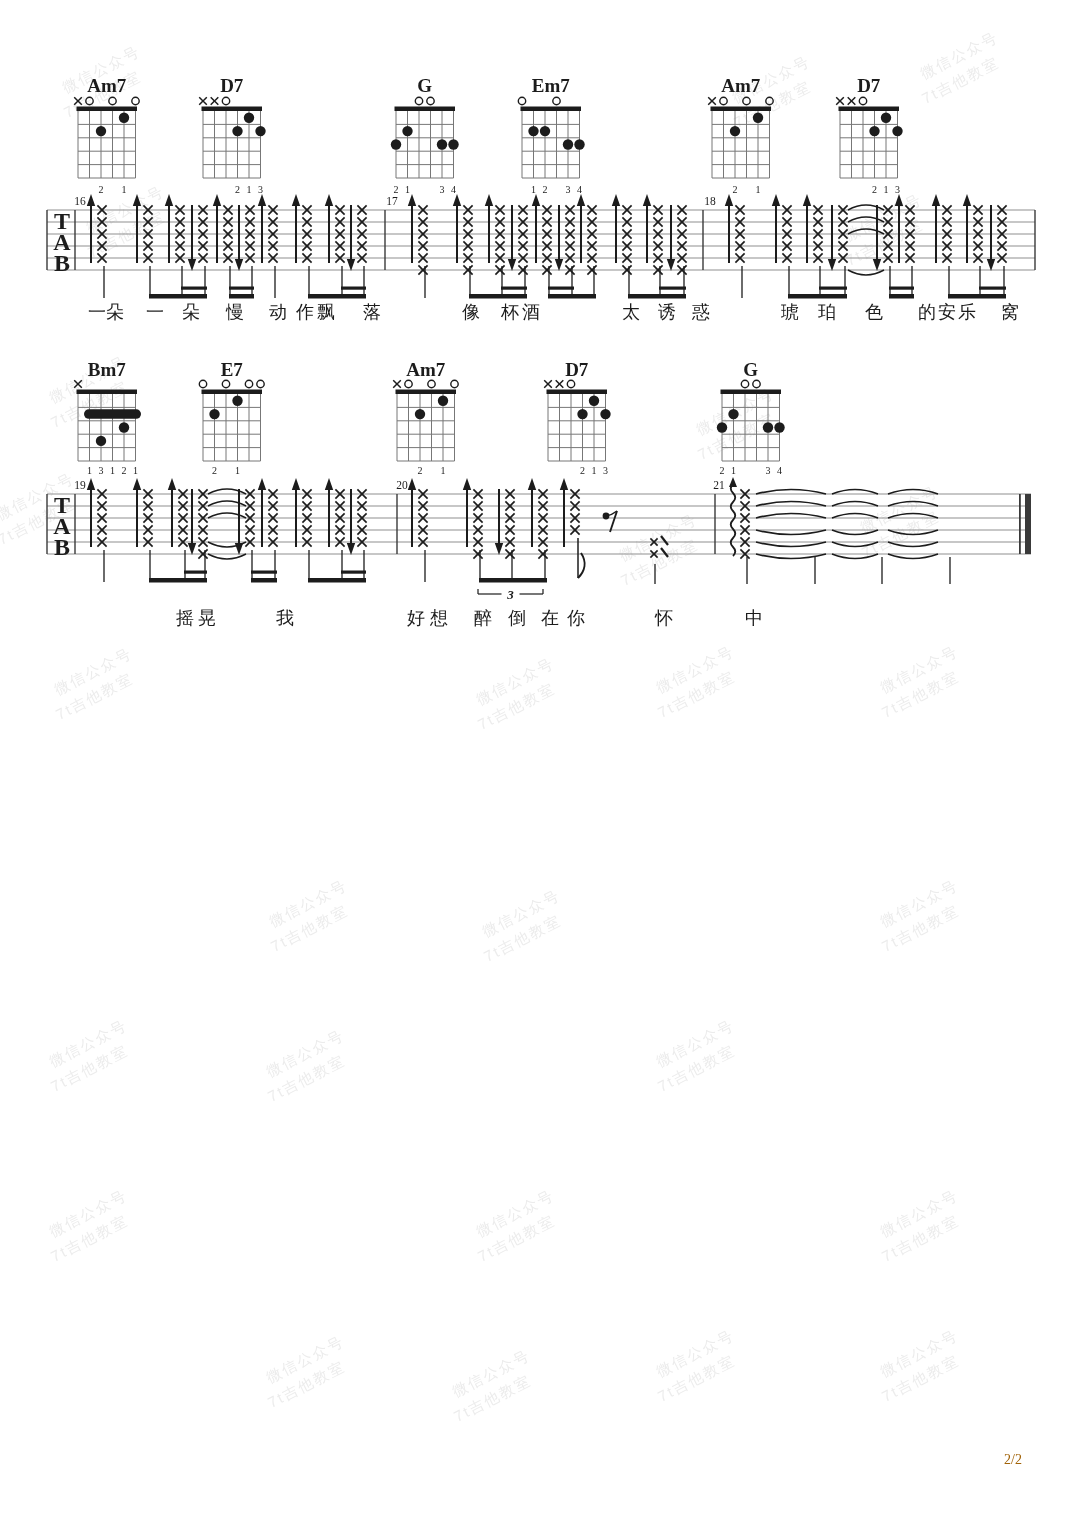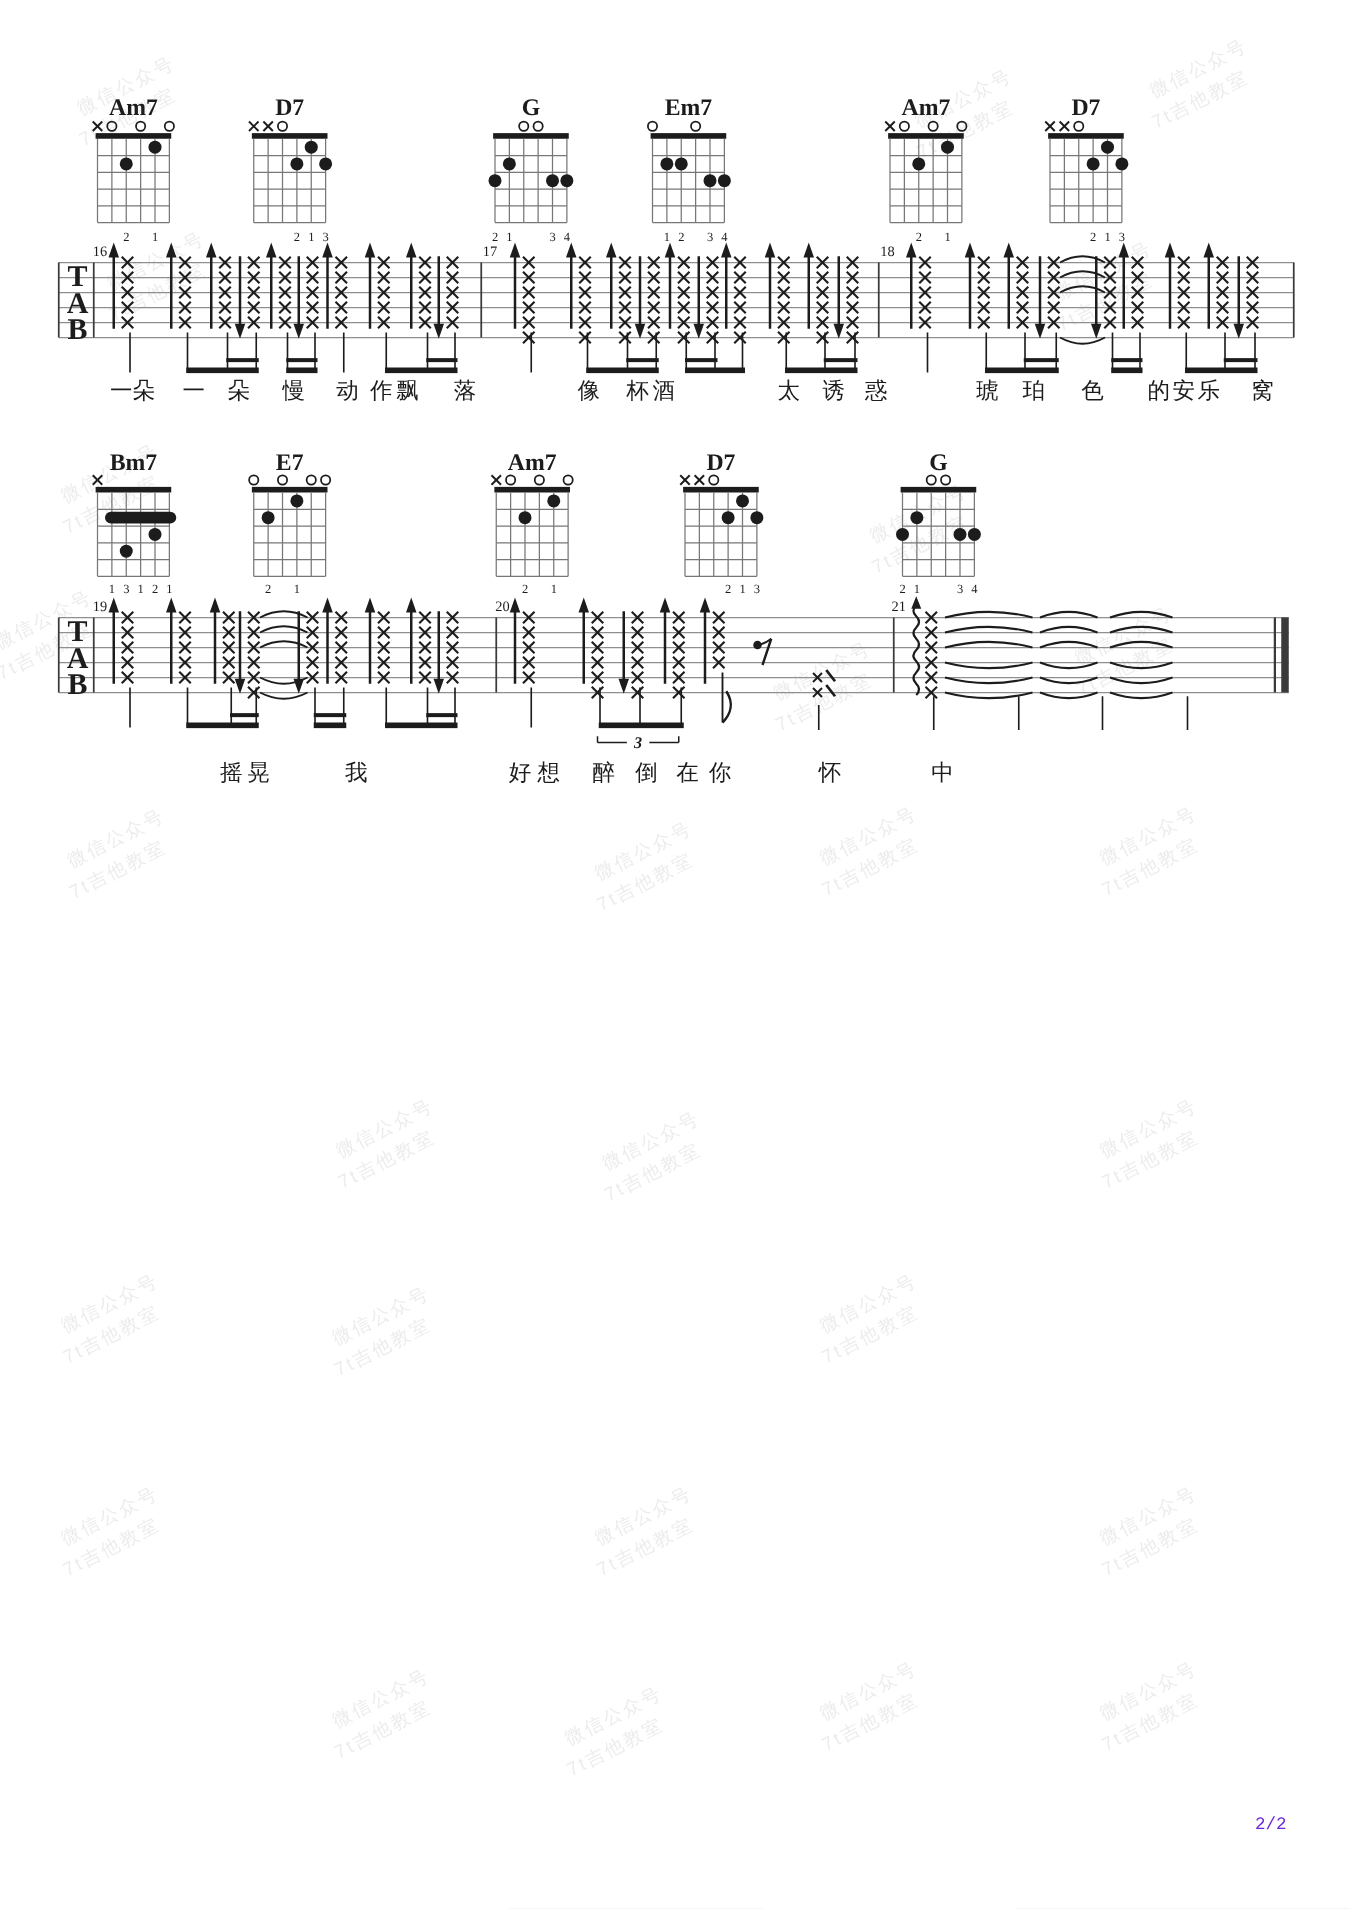--- a/index.html
+++ b/index.html
@@ -2,22 +2,22 @@
 <html><head>
 <meta charset="utf-8">
 <style>
   html,body{margin:0;padding:0;background:#e8e8e8;}
   .page{position:relative;width:1080px;height:1527px;background:#ffffff;overflow:hidden;
         font-family:"Liberation Serif","DejaVu Serif",serif;}
   .wm{position:absolute;color:#ececec;font-size:15px;letter-spacing:2px;line-height:1.55;
       transform:rotate(-27deg);transform-origin:left top;white-space:nowrap;
       font-family:"Liberation Sans","DejaVu Sans",sans-serif;pointer-events:none;}
   .wm .l2{display:block;margin-left:-10px;}
-  .pagenum{position:absolute;left:1004px;top:1452px;font-size:14px;color:#6d28d9;
-      font-family:Liberation Mono, monospace;}
+  .pagenum{position:absolute;left:1004px;top:1452px;font-size:14px;color:#a16207;
+      font-family:Liberation Serif, serif;}
   svg{position:absolute;left:0;top:0;}
   text{user-select:none;}
 </style>
 </head>
 <body>
 
 <div class="page">
   <div id="wmlayer">
       <div class="wm" style="left: 58px; top: 78px; color: rgb(236, 236, 236); transform: rotate(-27deg);"><span>微信公众号</span><span class="l2">7t吉他教室</span></div>
       <div class="wm" style="left: 728px; top: 88px; color: rgb(236, 236, 236); transform: rotate(-27deg);"><span>微信公众号</span><span class="l2">7t吉他教室</span></div>

